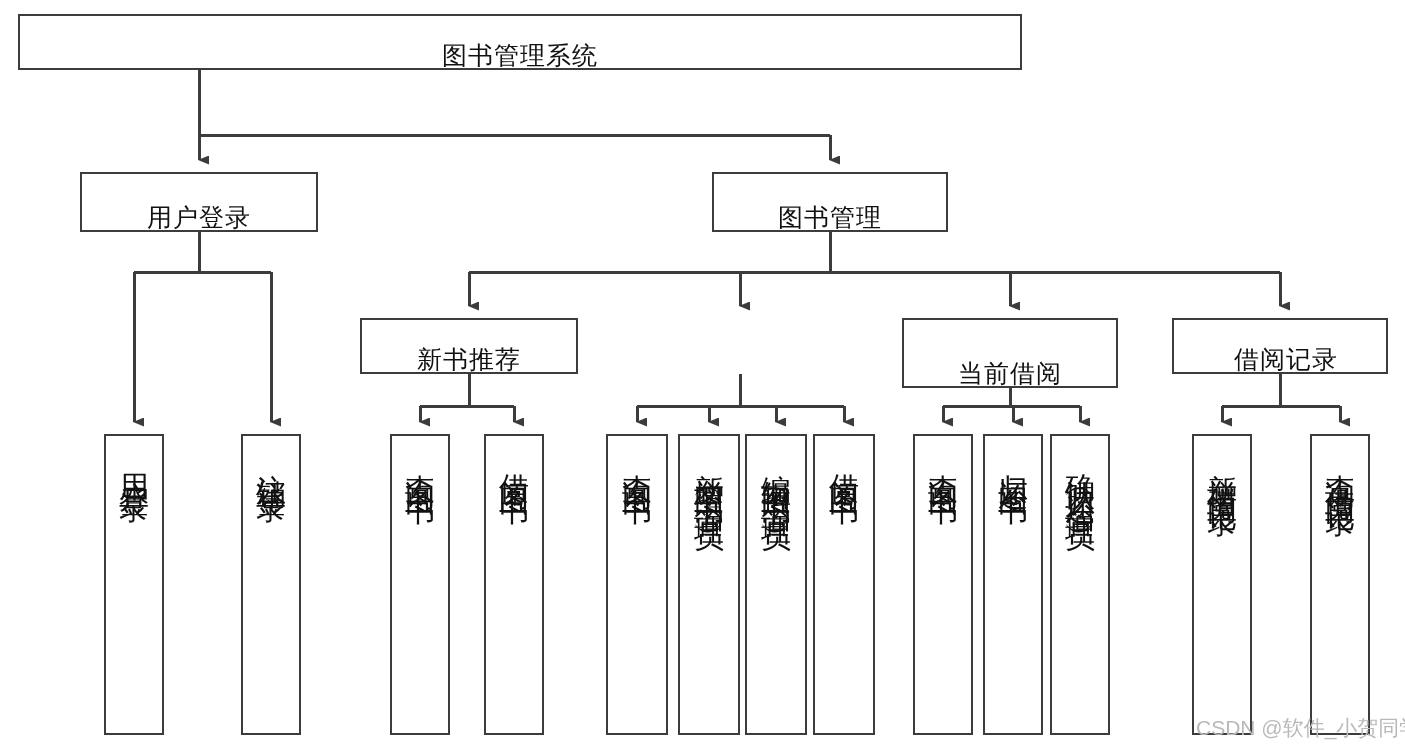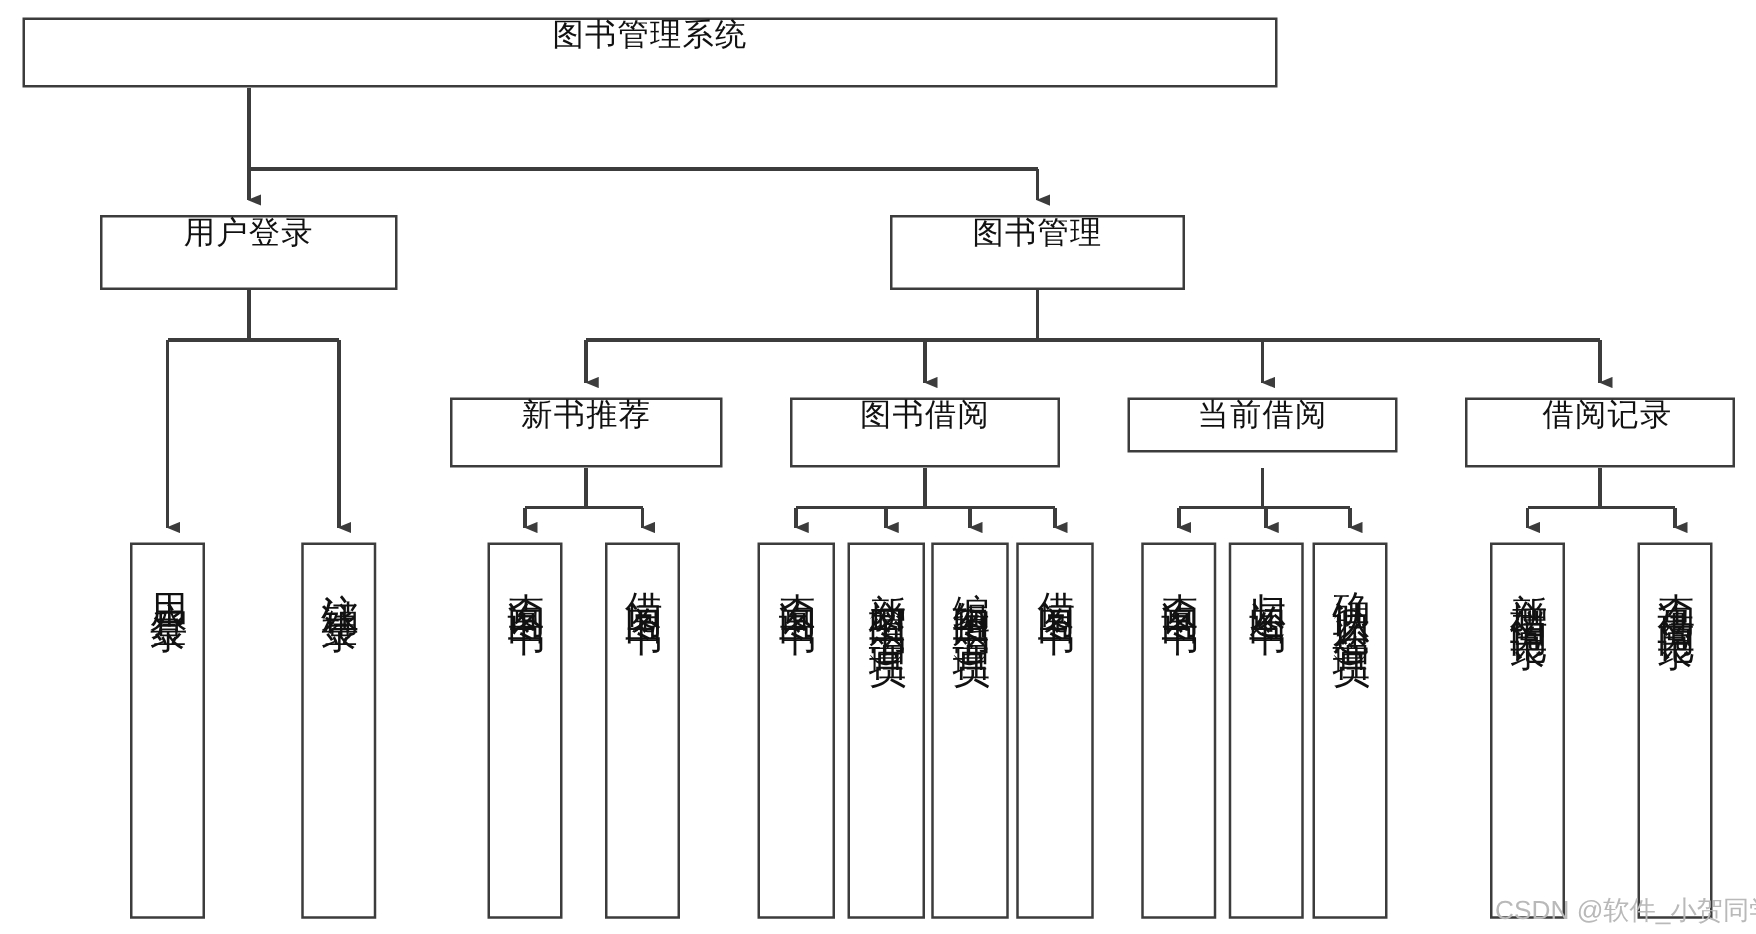--- a/index.html
+++ b/index.html
@@ -9,21 +9,21 @@
   }
   #stage{position:relative;width:1405px;height:747px;background:#ffffff;}
   svg#wires{position:absolute;left:0;top:0;width:1405px;height:747px;}
 
   .node{
     position:absolute;
     background:#ffffff;
     border:2.5px solid #3c3c3c;
     box-sizing:border-box;
     display:flex;
-    align-items:flex-start;
+    align-items:flex-end;
     justify-content:center;
     color:#111111;
   }
   .node .lbl{
     display:block;
     text-align:center;
     line-height:1.0;
     white-space:nowrap;
   }
   
@@ -114,24 +114,21 @@
   <div class="node h" style="left:80px;top:172px;width:238px;height:60px;">
     <span class="lbl">用户登录</span>
   </div>
   <div class="node h" style="left:360px;top:318px;width:218px;height:56px;">
     <span class="lbl">新书推荐</span>
   </div>
 
   <div class="node h" style="left:712px;top:172px;width:236px;height:60px;">
     <span class="lbl">图书管理</span>
   </div>
-  <div class="node h" style="left:632px;top:318px;width:216px;height:56px;">
-    <span class="lbl">图书借阅</span>
-  </div>
-  <div class="node h" style="left:902px;top:318px;width:216px;height:44px;">
+  <div class="node h" style="left:902px;top:318px;width:216px;height:70px;">
     <span class="lbl">当前借阅</span>
   </div>
   <div class="node h" style="left:1172px;top:318px;width:216px;height:56px;padding-left:12px;">
     <span class="lbl">借阅记录</span>
   </div>
 
   <div class="node v" style="left:104px;top:434px;width:60px;height:301px;">
     <span class="lbl">用户登录</span>
   </div>
   <div class="node v" style="left:241px;top:434px;width:60px;height:301px;">

